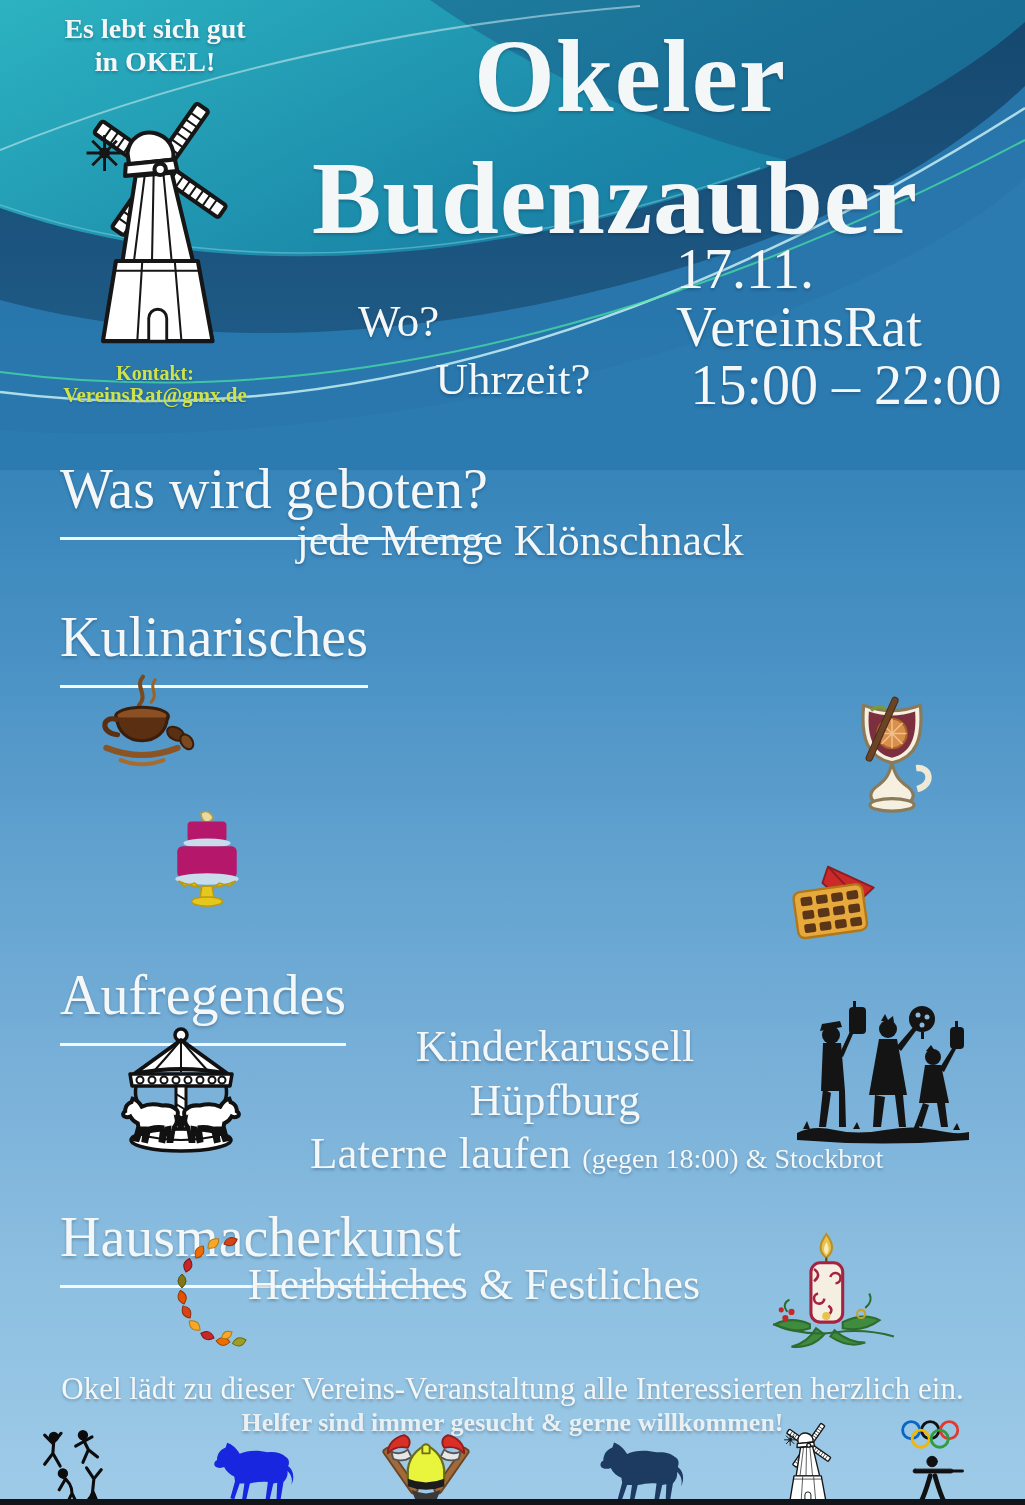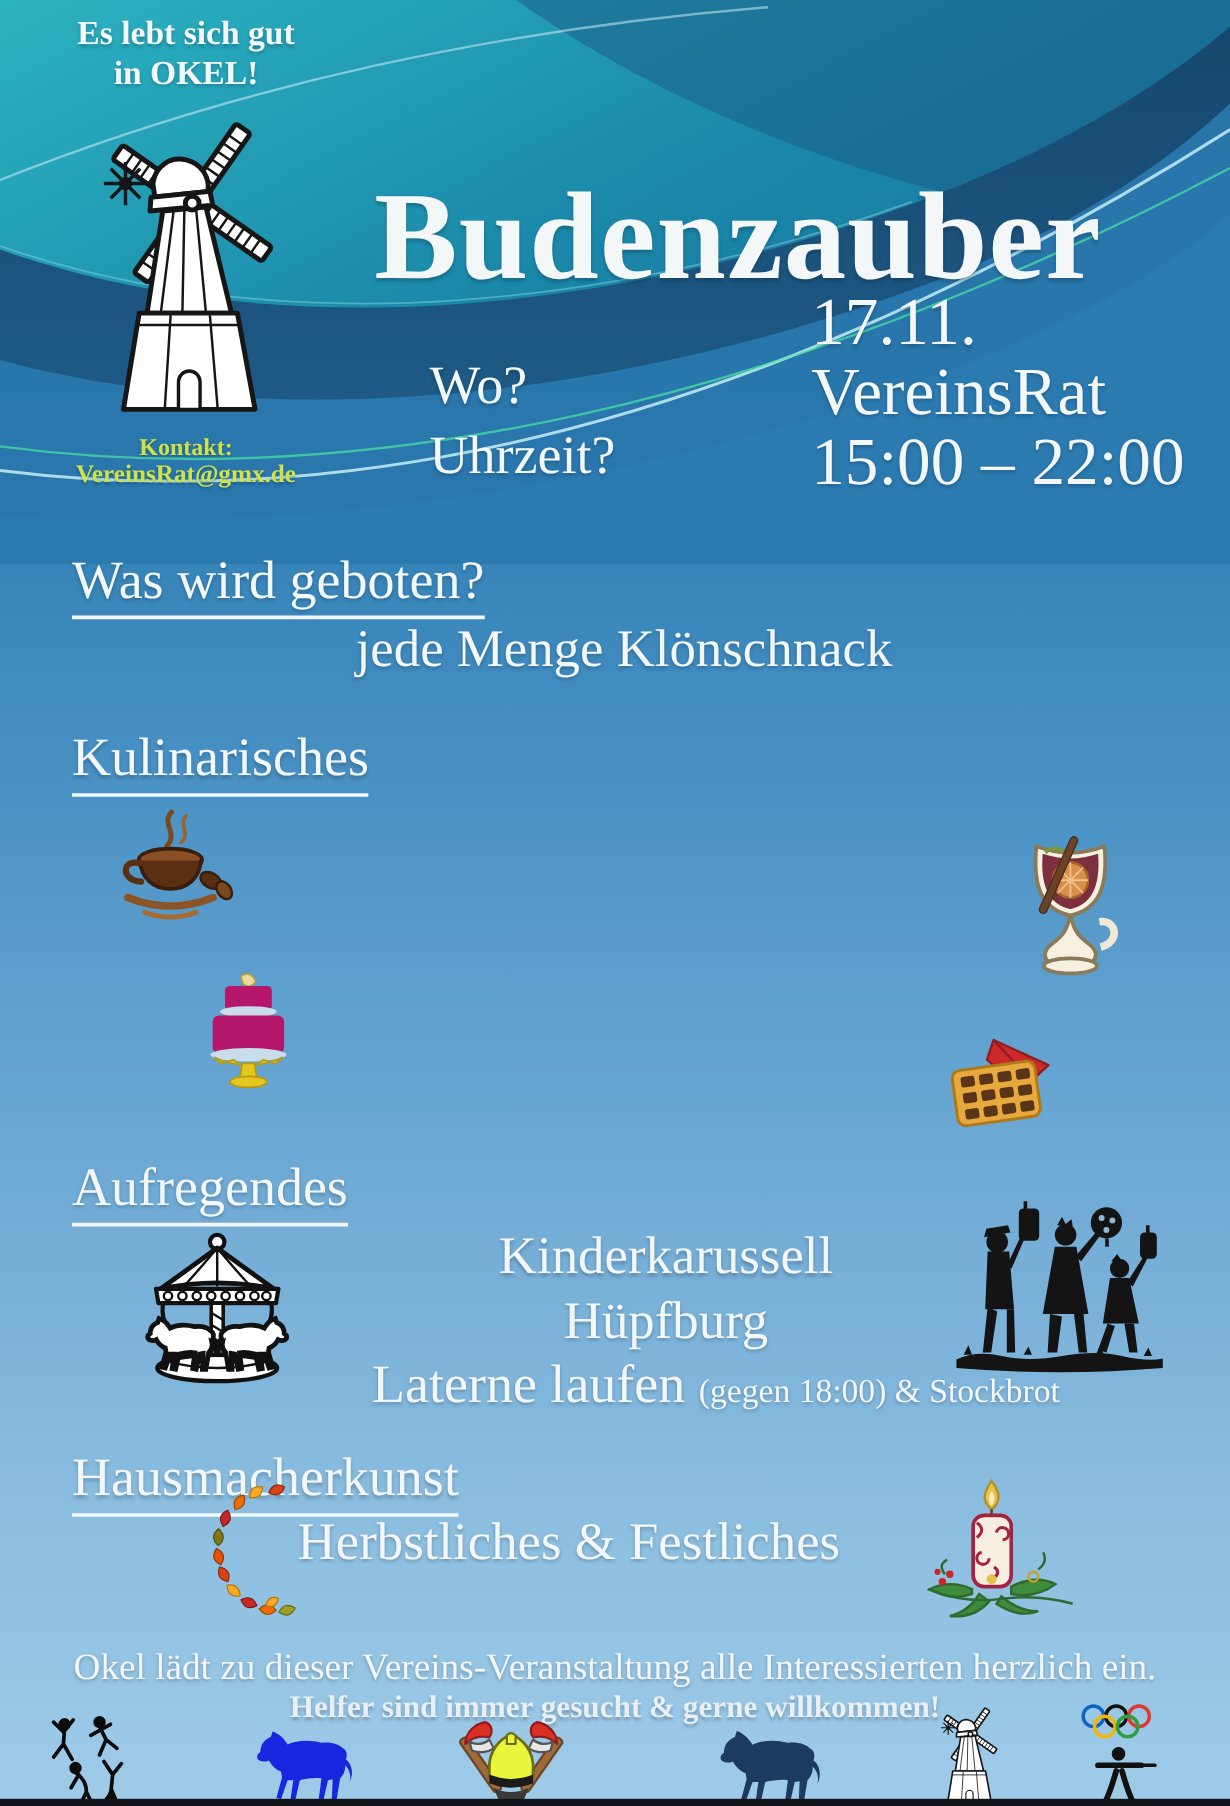--- a/index.html
+++ b/index.html
@@ -13,22 +13,22 @@
   .txt{text-shadow:0 2px 3px rgba(10,30,50,.28); line-height:1.12;}
   .center{text-align:center;}
   .badge{left:30px; top:12px; width:250px; font-size:28px; font-weight:700; line-height:1.18;}
   .title1{left:300px; top:18px; width:660px; font-size:104px; font-weight:700; letter-spacing:1px;}
   .title2{left:210px; top:140px; width:810px; font-size:104px; font-weight:700; letter-spacing:1px;}
   .kontakt{left:25px; top:362px; width:260px; font-weight:700; color:#cfe24b; text-shadow:0 1px 2px rgba(10,30,50,.35);}
   .kontakt .k1{font-size:20px;}
   .kontakt .k2{font-size:21px;}
   .qlabel{left:358px; width:310px; font-size:45px;}
   .qvalue{left:676px; width:340px; font-size:56px;}
-  .row0{top:238px;} .row1{top:296px;} .row2{top:354px;}
-  .section-h{font-size:45px; border-bottom:3px solid rgba(250,253,253,.95); padding-bottom:5px; display:inline-block;}
+  .row0{top:238px;} .row1{top:296px;} .row2{top:354px;text-align:center;}
+  .section-h{font-size:56px; border-bottom:3px solid rgba(250,253,253,.95); padding-bottom:16px; display:inline-block;}
   .h-was{left:60px; top:458px;}
   .tagline{left:200px; top:516px; width:640px; font-size:44px;}
   .h-kulin{left:60px; top:606px;}
   .kulin-items{left:235px; top:664px; width:630px; font-size:44px;}
   .kulin-items div{height:56px;}
   .h-aufr{left:60px; top:964px;}
   .aufr-items{left:300px; top:1022px; width:510px; font-size:44px;}
   .aufr-items div{height:54px;}
   .laterne{left:283px; top:1128px; width:720px; white-space:nowrap;margin-left:27px;}
   .laterne .main{font-size:45px;}
@@ -118,20 +118,21 @@
 
   <svg class="abs" style="left:62px;top:80px" width="180" height="285">
       <use href="#sym-windmill"></use>
     </svg>
 
   <div class="abs txt kontakt center">
     <div class="k1">Kontakt:</div>
     <div class="k2">VereinsRat@gmx.de</div>
   </div>
 
+  <div class="abs txt title1 center">Okeler</div>
   <div class="abs txt title2 center">Budenzauber</div>
 
   <div class="abs txt qvalue row0">17.11.</div>
   <div class="abs txt qlabel row1">Wo?</div>
   <div class="abs txt qvalue row1">VereinsRat</div>
   <div class="abs txt qlabel row2">Uhrzeit?</div>
   <div class="abs txt qvalue row2">15:00 – 22:00</div>
 
   <div class="abs txt h-was"><span class="section-h">Was wird geboten?</span></div>
   <div class="abs txt tagline center">jede Menge Klönschnack</div>

